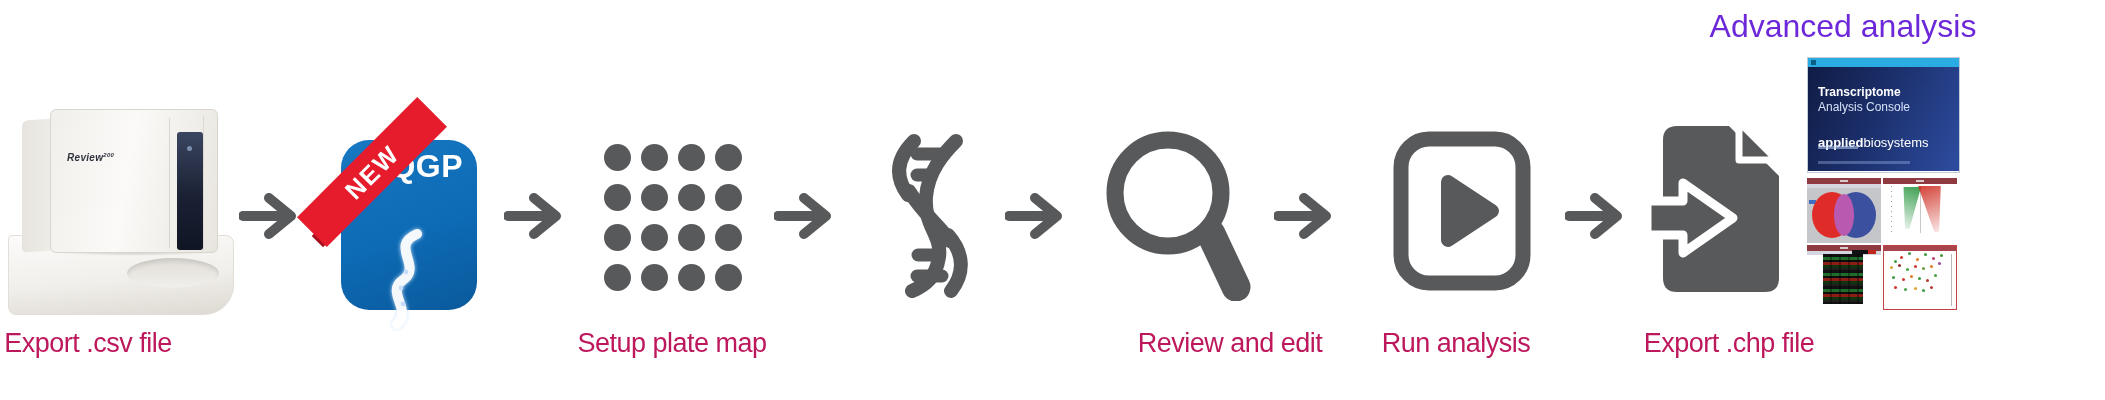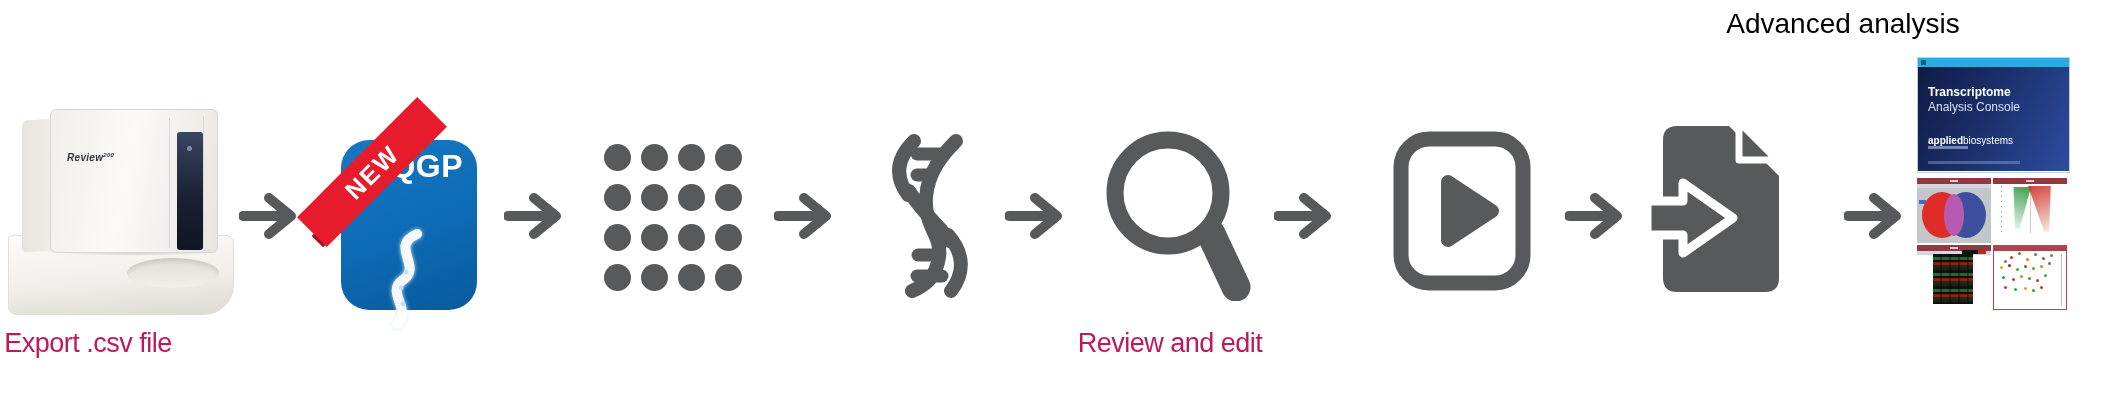--- a/index.html
+++ b/index.html
@@ -9,21 +9,21 @@
   }
   
   .abs{position:absolute;}
   .step-label{
     position:absolute;top:327px;transform:translateX(-50%);
     font-size:27px;letter-spacing:-0.5px;color:#be185d;text-align:center;
     line-height:33px;white-space:nowrap;
   }
   .adv-title{
     position:absolute;top:8px;left:1843px;transform:translateX(-50%);
-    font-size:28px;color:#000000;white-space:nowrap;
+    font-size:32px;color:#6d28d9;white-space:nowrap;
   }
   .arrow{position:absolute;top:191px;width:62px;height:50px;}
   
   .instrument{left:8px;top:105px;width:228px;height:210px;}
   .inst-base{position:absolute;left:0;top:130px;width:224px;height:78px;
     background:linear-gradient(175deg,#fcfbfa 0%,#f1efeb 55%,#ddd9d2 100%);
     border:1px solid #e2dfd9;border-radius:4px 8px 30px 8px;}
   .inst-recess{position:absolute;left:118px;top:22px;width:92px;height:30px;
     background:linear-gradient(180deg,#e0ddd7,#f2f0ec);border-radius:50%;
     box-shadow:inset 0 3px 4px rgba(0,0,0,.10);}
@@ -57,31 +57,31 @@
   
   .plate{left:604px;top:144px;width:138px;height:147px;display:grid;
     grid-template-columns:repeat(4,27px);grid-auto-rows:27px;column-gap:10px;row-gap:13px;}
   .plate i{width:27px;height:27px;border-radius:50%;background:#58595b;}
   
   .helix{left:884px;top:133px;width:92px;height:166px;}
   .mag{left:1103px;top:127px;width:148px;height:174px;}
   .play{left:1392px;top:130px;width:140px;height:162px;}
   .doc{left:1641px;top:118px;width:156px;height:182px;}
   
-  .screens{left:1917px;top:57px;width:152px;height:258px;}
+  .screens{left:1807px;top:57px;width:152px;height:258px;}
   .tac-win{position:absolute;left:0;top:0;width:151px;height:114px;border:1px solid #c2cdd8;}
   .tac-bar{position:absolute;left:0;top:0;width:100%;height:9px;background:#2aabe2;}
   .tac-bar i{position:absolute;left:3px;top:2px;width:5px;height:5px;background:#0c5e86;}
   .tac-body{position:absolute;left:0;top:9px;width:100%;height:104px;overflow:hidden;
     background:linear-gradient(115deg,#101c45 0%,#1b2f6b 45%,#2e4da0 100%);}
   .tac-curve{position:absolute;border:1px solid transparent;border-bottom-color:rgba(130,165,235,.35);
     border-radius:50%;}
   .tac-t1{position:absolute;left:10px;top:18px;color:#fff;font-size:12px;font-weight:bold;}
   .tac-t2{position:absolute;left:10px;top:33px;color:#d4e2f7;font-size:12px;font-weight:300;}
-  .tac-brand{position:absolute;left:10px;top:68px;color:#fff;font-size:10px;}
+  .tac-brand{position:absolute;left:10px;top:68px;color:#fff;font-size:13px;}
   .tac-brand b{font-weight:bold;}
   .tac-sub{position:absolute;left:10px;top:79px;width:40px;height:3px;background:rgba(190,210,245,.55);}
   .tac-foot{position:absolute;left:10px;bottom:7px;width:92px;height:3px;background:rgba(170,195,240,.35);}
   .tac-grid{position:absolute;left:0;top:121px;width:151px;height:133px;display:grid;
     grid-template-columns:74px 74px;grid-template-rows:65px 65px;gap:2px;background:#fff;}
   .pnl{position:relative;overflow:hidden;background:#fff;}
   .pnl-hdr{position:absolute;left:0;top:0;width:100%;height:6px;background:#8e3a40;}
   .pnl-hdr i{position:absolute;left:45%;top:2px;width:8px;height:2px;background:#d8c9cb;}
   .pnl-sub{position:absolute;left:0;top:6px;width:100%;height:4px;background:#d4d7e0;}
   .venn-body{position:absolute;left:0;top:10px;width:100%;height:55px;background:#c5c6c9;}
@@ -289,17 +289,20 @@
       </div>
       <div class="pnl net">
         <div class="net-hdr"></div>
         <div class="net-dots"></div>
         <div class="net-scroll"></div>
       </div>
     </div>
   </div>
 
   <div class="step-label" style="left:88px">Export .csv file</div>
-  <div class="step-label" style="left:1170px">
+  <div class="step-label" style="left:672px">Setup plate map</div>
+  <div class="step-label" style="left:1230px">
     <div>Review and edit</div>
   </div>
+  <div class="step-label" style="left:1456px">Run analysis</div>
+  <div class="step-label" style="left:1729px">Export .chp file</div>
 
 </div>
 
 </body></html>

